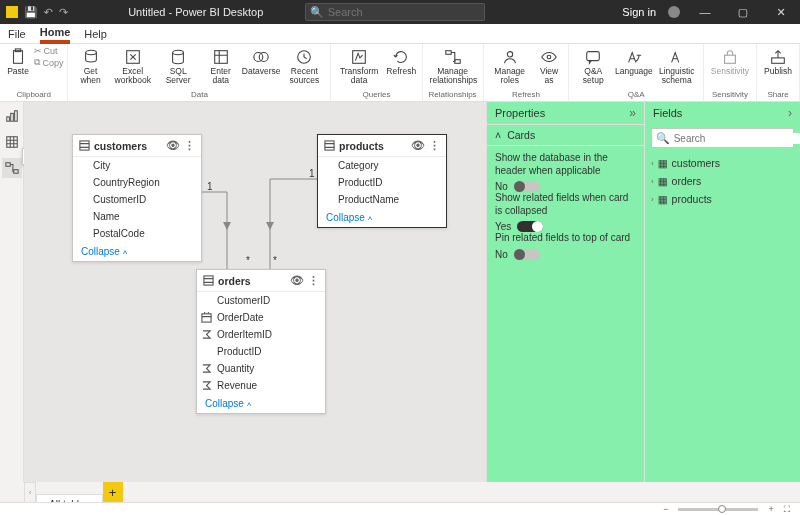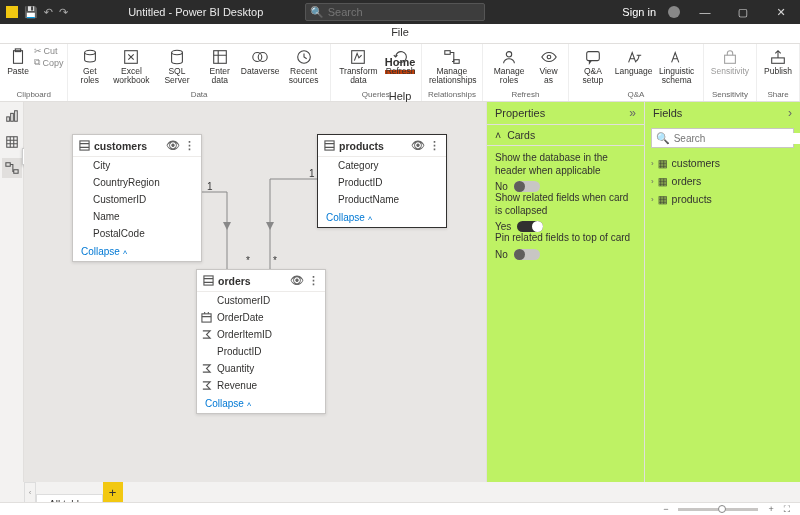--- a/index.html
+++ b/index.html
@@ -11,21 +11,21 @@
 .tb-icon { width:12px; height:12px; background:#f2c811; }
 .tb-undo,.tb-redo { font-size:11px; opacity:.6; cursor:pointer; }
 .tb-title { margin-left:60px; opacity:.9; }
 .tb-search { position:absolute; left:305px; top:3px; width:180px; height:18px; background:#3d3d3d; border:1px solid #555; border-radius:2px; display:flex; align-items:center; padding:0 4px; gap:4px; color:#ccc; }
 .tb-search input { background:none; border:none; outline:none; color:#ccc; flex:1; font-size:11px; }
 .tb-right { margin-left:auto; display:flex; gap:12px; padding-right:6px; }
 .tb-avatar { width:12px; height:12px; border-radius:50%; background:#888; }
 .winbtn { width:26px; text-align:center; cursor:pointer; opacity:.8; }
 
 
-.menus { height:20px; background:#fff; display:flex; align-items:center; padding:0 8px; gap:14px; border-bottom:1px solid #e1dfdd;flex-direction:column; }
+.menus { height:20px; background:#fff; display:flex; align-items:center; padding:0 8px; gap:14px; border-bottom:1px solid #e1dfdd; }
 .menu-item { font-size:11px; cursor:pointer; padding:2px 0; }
 .menu-item.active { border-bottom:4px solid #c2410c; font-weight:600; }
 
 
 .ribbon { height:58px; background:#fff; display:flex; border-bottom:1px solid #e1dfdd; font-size:9px; }
 .rgroup { display:flex; flex-direction:column; border-right:1px solid #eee; padding:2px 4px; }
 .rbtns { display:flex; gap:2px; flex:1; align-items:flex-start; }
 .rbtn { display:flex; flex-direction:column; align-items:center; justify-content:flex-start; padding:2px 3px; cursor:pointer; min-width:28px; text-align:center; gap:1px; }
 .rbtn .ic { width:18px; height:18px; display:flex; align-items:center; justify-content:center; color:#3a3a3a; }
 .rbtn .ic svg { width:18px; height:18px; stroke:#444; fill:none; stroke-width:1.2; }
@@ -54,21 +54,21 @@
 .card-head .tblic { width:11px; height:11px; }
 .card-head .sp { flex:1; }
 .card-head .eye,.card-head .dots { color:#666; cursor:pointer; font-size:11px; }
 .fld { padding:3px 8px 3px 20px; position:relative; }
 .fld .fic { position:absolute; left:4px; top:3px; width:11px; height:11px; }
 .collapse { padding:4px 8px; color:#0078d4; cursor:pointer; font-size:10px; }
 .collapse .chev { font-size:8px; }
 
 
 .rightpanes { position:absolute; right:0; top:102px; width:314px; bottom:33px; display:flex; background:#f3f2f1; }
-.pane { background:#bef264; border-left:1px solid #e1dfdd; display:flex; flex-direction:column; }
+.pane { background:#86efac; border-left:1px solid #e1dfdd; display:flex; flex-direction:column; }
 .pane.props { width:158px; }
 .pane.fields { width:156px; }
 .pane-head { display:flex; align-items:center; justify-content:space-between; padding:4px 8px; font-size:11px; font-weight:400; }
 .pane-head .coll { cursor:pointer; color:#666; font-size:12px; }
 .cards-hdr { display:flex; align-items:center; gap:6px; padding:4px 8px; font-size:10.5px; border-top:1px solid #e1dfdd; border-bottom:1px solid #e1dfdd; }
 .propbody { padding:6px 8px; display:flex; flex-direction:column; gap:0; font-size:10px; color:#323130; }
 .prow .ptxt { margin-bottom:4px; line-height:1.25; }
 .togrow { display:flex; align-items:center; gap:6px; font-size:10px; }
 .toggle { width:26px; height:11px; border-radius:6px; background:#c8c6c4; position:relative; cursor:pointer; }
 .toggle .knob { width:11px; height:11px; border-radius:50%; background:#605e5c; position:absolute; top:0; left:0; }
@@ -149,21 +149,21 @@
   </div>
   <div class="rgroup">
     <div class="rbtns">
       <div class="rbtn">
           <div class="ic">
             <svg viewBox="0 0 20 20">
               <ellipse cx="10" cy="5" rx="6" ry="2.5"></ellipse>
               <path d="M4 5v8c0 1.4 2.7 2.5 6 2.5s6-1.1 6-2.5V5"></path>
             </svg>
           </div>
-          <span class="lbl">Get roles</span>
+          <span class="lbl">Get when</span>
         </div>
       <div class="rbtn">
           <div class="ic">
             <svg viewBox="0 0 20 20">
               <rect x="3" y="3" width="14" height="14"></rect>
               <path d="M7 7l6 6M13 7l-6 6"></path>
             </svg>
           </div>
           <span class="lbl">Excel workbook</span>
         </div>

